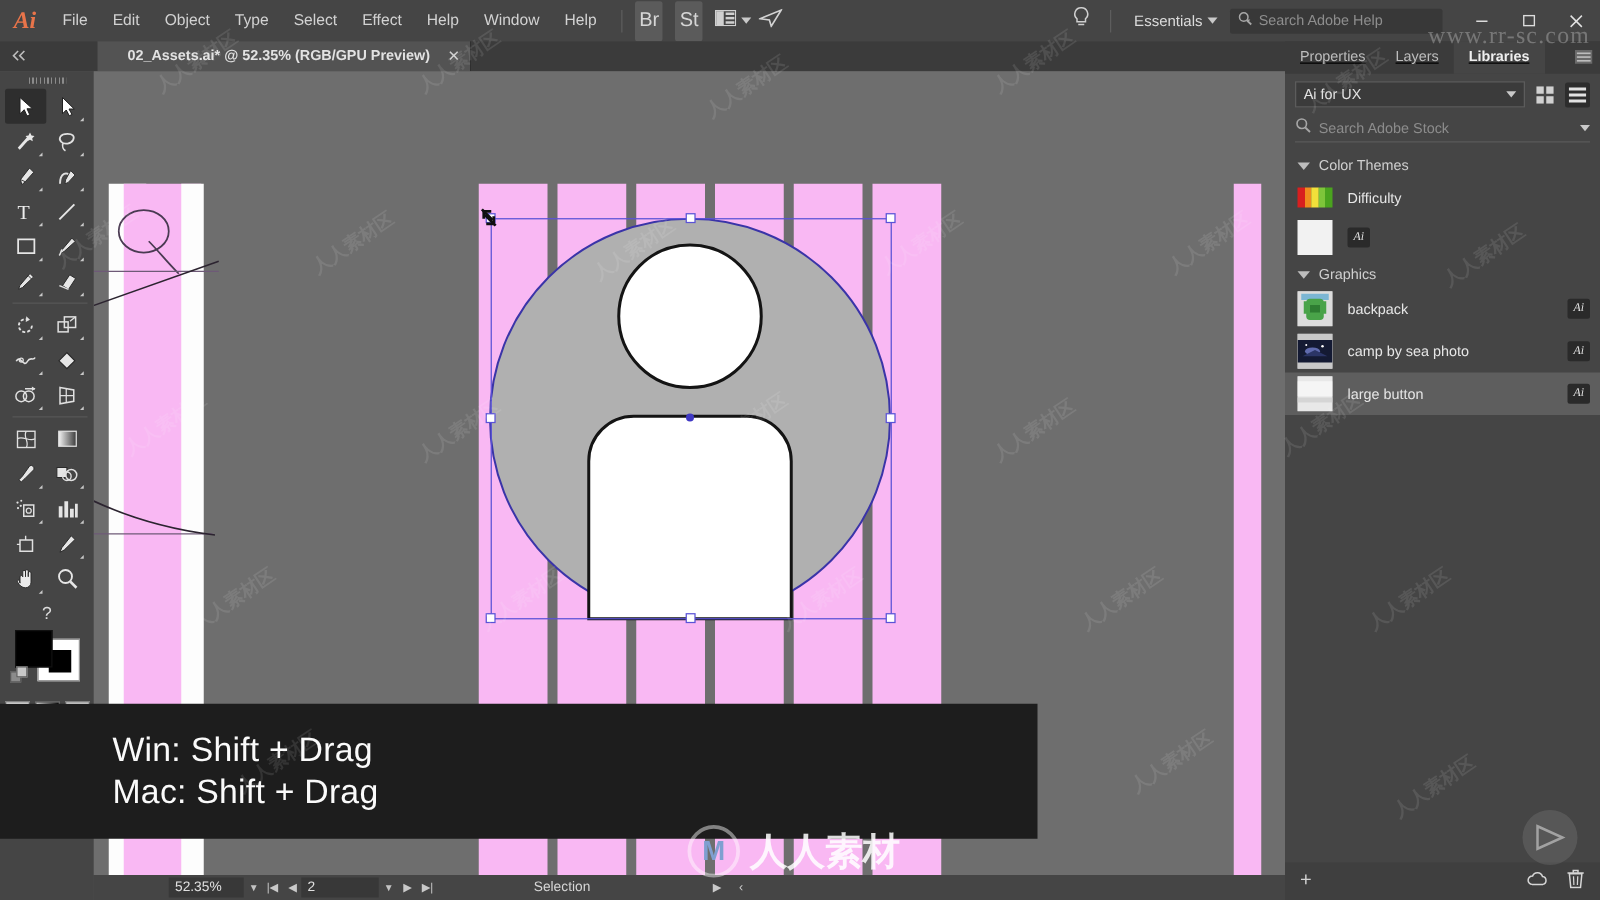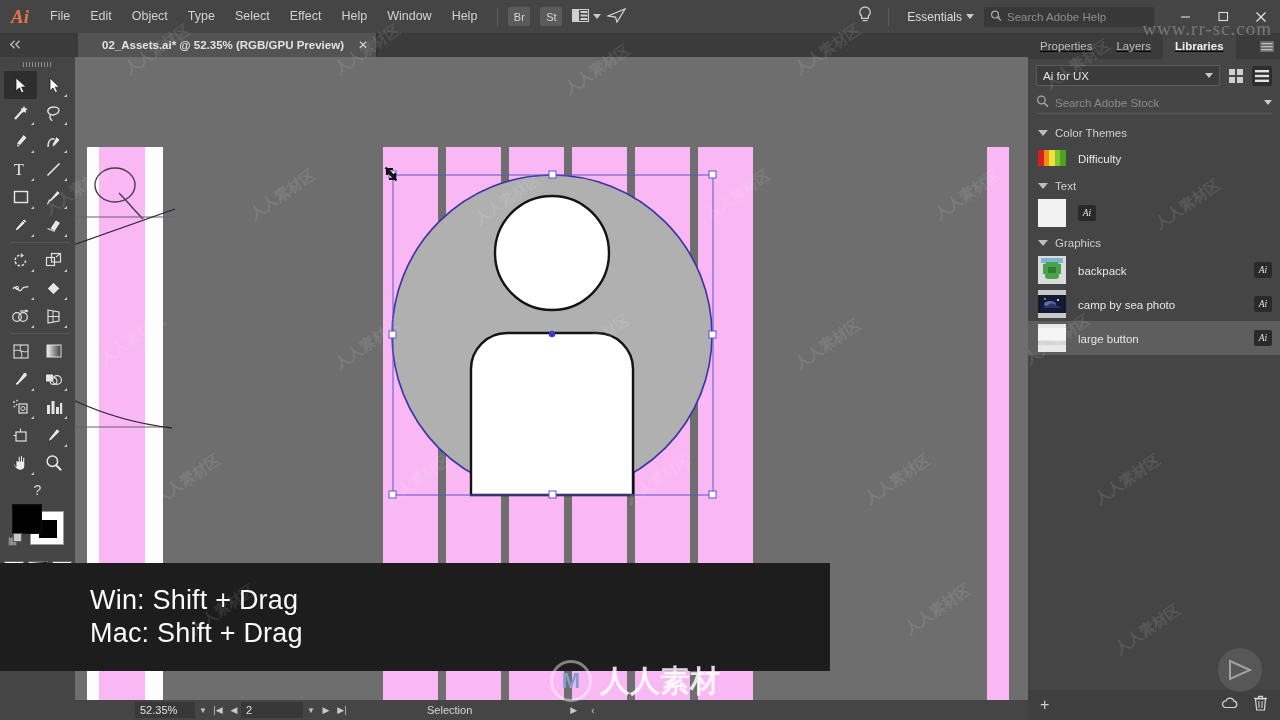--- a/index.html
+++ b/index.html
@@ -20,22 +20,22 @@
     width: 40px; height: 33px; display: flex; align-items: center; justify-content: center;
     color: #e8744a; font-size: 19px; font-weight: bold; font-style: italic;
     font-family: "Liberation Serif", serif;
   }
   .menu-item {
     padding: 0 10px; height: 33px; line-height: 33px;
     color: #d2d2d2; font-size: 12.5px; white-space: nowrap;
   }
   .mb-sep { width: 1px; height: 18px; background: #5d5d5d; margin: 0 10px; }
   .sq-btn {
-    width: 22px; height: 19px; border-radius: 2px; background: #5b5b5b;
-    color: #d6d6d6; font-size: 11px; display: flex; align-items: center; justify-content: center;
+    width: 22px; height: 32px; border-radius: 2px; background: #5b5b5b;
+    color: #d6d6d6; font-size: 16px; display: flex; align-items: center; justify-content: center;
     margin-right: 10px; font-family: "Liberation Sans", sans-serif;
   }
   .arrange-btn { display: flex; align-items: center; gap: 4px; margin-right: 4px; }
   .chev { width: 0; height: 0; border-left: 4px solid transparent; border-right: 4px solid transparent;
           border-top: 5px solid #c9c9c9; }
   .mb-right { margin-left: auto; display: flex; align-items: center; height: 33px; }
   .bulb-icon { width: 26px; display: flex; align-items: center; justify-content: center; }
   .ws-label { color: #dcdcdc; font-size: 12px; padding: 0 4px 0 8px; }
   .help-search {
     width: 170px; height: 20px; background: #383838; border-radius: 2px;
@@ -767,24 +767,20 @@
           <i style="background:#ef8c1e"></i>
           <i style="background:#f2e03a"></i>
           <i style="background:#7ec53a"></i>
           <i style="background:#4aa31e"></i>
       </span>
       <span class="meta">
         <span class="name">Difficulty</span>
       </span>
     </div>
 
-    <div class="sec-head">
-      <span class="tri"></span>
-      <span>Text</span>
-    </div>
     <div class="lib-row">
       <span class="thumb" style="background:#f2f2f2"></span>
       <span class="ai-badge">Ai</span>
     </div>
 
     <div class="sec-head">
       <span class="tri"></span>
       <span>Graphics</span>
     </div>
     <div class="lib-row">

